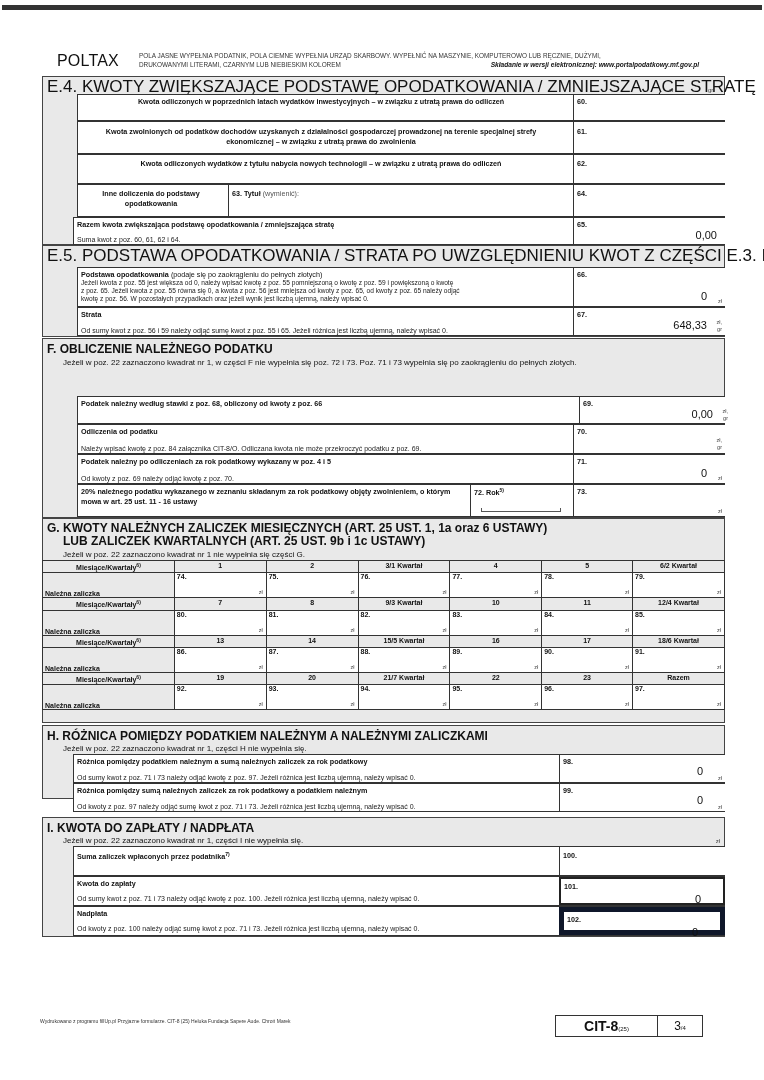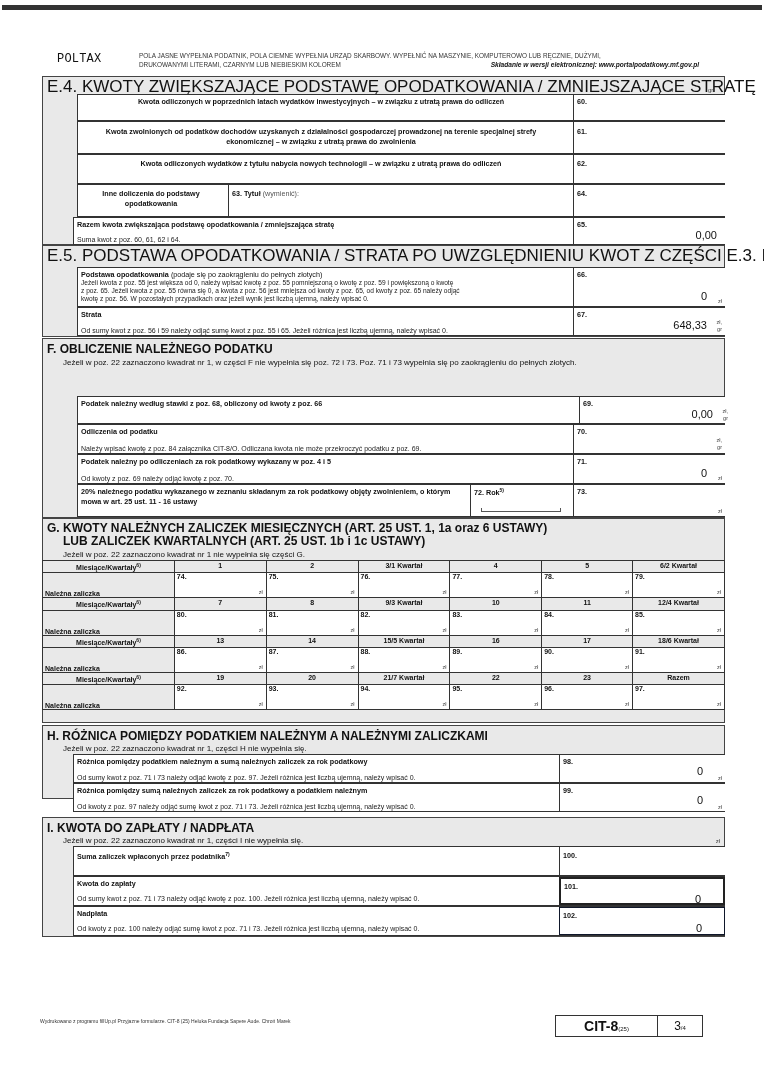--- a/index.html
+++ b/index.html
@@ -1,19 +1,19 @@
 <!DOCTYPE html>
 <html><head>
 <meta charset="utf-8">
 <style>
   * { box-sizing: border-box; margin: 0; padding: 0; }
   body { width: 764px; height: 1080px; background: #ffffff; font-family: "Liberation Sans", sans-serif; color: #111; position: relative; overflow: hidden; }
   .topbar { position: absolute; left: 2px; top: 5px; width: 760px; height: 5px; background: #333; }
   .hdr { position: absolute; left: 57px; top: 50px; width: 650px; height: 24px; }
-  .hdr .poltax { position: absolute; left: 0; top: 2px; font-size: 12px; letter-spacing: 0.2px; font-family: Liberation Mono, monospace; }
+  .hdr .poltax { position: absolute; left: 0; top: 2px; font-size: 16px; letter-spacing: 0.2px; }
   .hdr .line1 { position: absolute; left: 82px; top: 2px; font-size: 6.4px; white-space: nowrap; color: #333; }
   .hdr .line2 { position: absolute; left: 82px; top: 11px; font-size: 6.4px; white-space: nowrap; color: #333; }
   .hdr .elec { position: absolute; right: 8px; top: 11px; font-size: 6.6px; font-style: italic; font-weight: bold; white-space: nowrap; }
 
   .sec { position: absolute; left: 42px; width: 683px; background: #e9e9e9; border: 1px solid #444; }
   .sec-title { position: absolute; left: 4px; top: 0; font-size: 17px; white-space: nowrap; line-height: 20px; }
   .sec-title.bold { font-weight: bold; font-size: 12px; }
   .sec-note { position: absolute; left: 20px; font-size: 8px; white-space: nowrap; }
   .unit-hdr { position: absolute; font-size: 6px; color: #444; }
 
@@ -160,21 +160,21 @@
     </div>
     <div class="fld" style="left:495px;top:0;width:152px;height:100%;">
       <span class="fnum">73.</span>
       <span class="funit" style="top:23px;">zł</span>
     </div>
   </div>
 </div>
 
 <div class="sec" style="top:518px;height:205px;">
   <span class="sec-title bold" style="line-height:15px;top:2px;">G. KWOTY NALEŻNYCH ZALICZEK MIESIĘCZNYCH (ART. 25 UST. 1, 1a oraz 6 USTAWY)</span>
-  <span class="sec-title bold" style="line-height:15px;top:15px;left:20px;">LUB ZALICZEK KWARTALNYCH (ART. 25 UST. 1b i 1c USTAWY)</span>
+  <span class="sec-title bold" style="line-height:15px;top:15px;left:20px;">LUB ZALICZEK KWARTALNYCH (ART. 25 UST. 9b i 1c USTAWY)</span>
   <span class="sec-note" style="top:31px;">Jeżeli w poz. 22 zaznaczono kwadrat nr 1 nie wypełnia się części G.</span>
 </div>
 <table class="gt" style="top:560px;">
   <colgroup>
     <col style="width:132px">
       <col style="width:92px">
       <col style="width:92px">
       <col style="width:92px">
       <col style="width:92px">
       <col style="width:91px">
@@ -293,21 +293,21 @@
     <span class="lbl">Kwota do zapłaty</span>
     <span class="sub" style="top:17px;">Od sumy kwot z poz. 71 i 73 należy odjąć kwotę z poz. 100. Jeżeli różnica jest liczbą ujemną, należy wpisać 0.</span>
     <div class="fld" style="left:485px;top:0;width:166px;height:100%;border:2px solid #222;">
       <span class="fnum" style="top:3px;">101.</span>
       <span class="fval" style="right:22px;top:14px;">0</span>
     </div>
   </div>
   <div class="row" style="left:30px;top:88px;width:652px;height:30px;">
     <span class="lbl">Nadpłata</span>
     <span class="sub" style="top:17px;">Od kwoty z poz. 100 należy odjąć sumę kwot z poz. 71 i 73. Jeżeli różnica jest liczbą ujemną, należy wpisać 0.</span>
-    <div class="fld" style="left:485px;top:0;width:166px;height:100%;border:1px solid #0f172a;">
+    <div class="fld" style="left:485px;top:0;width:166px;height:100%;border:5px solid #0f172a;">
       <span class="fnum" style="top:3px;">102.</span>
       <span class="fval" style="right:22px;top:14px;">0</span>
     </div>
   </div>
 </div>
 
 <span class="footer-note">Wydrukowano z programu fillUp.pl Przyjazne formularze. CIT-8 (25) Heluka Fundacja Sapere Aude. Chroń Marek</span>
 <div class="badge">
   <div class="f"><span>CIT-8</span><small>(25)</small></div>
   <div class="p"><span>3</span><small>/4</small></div>

